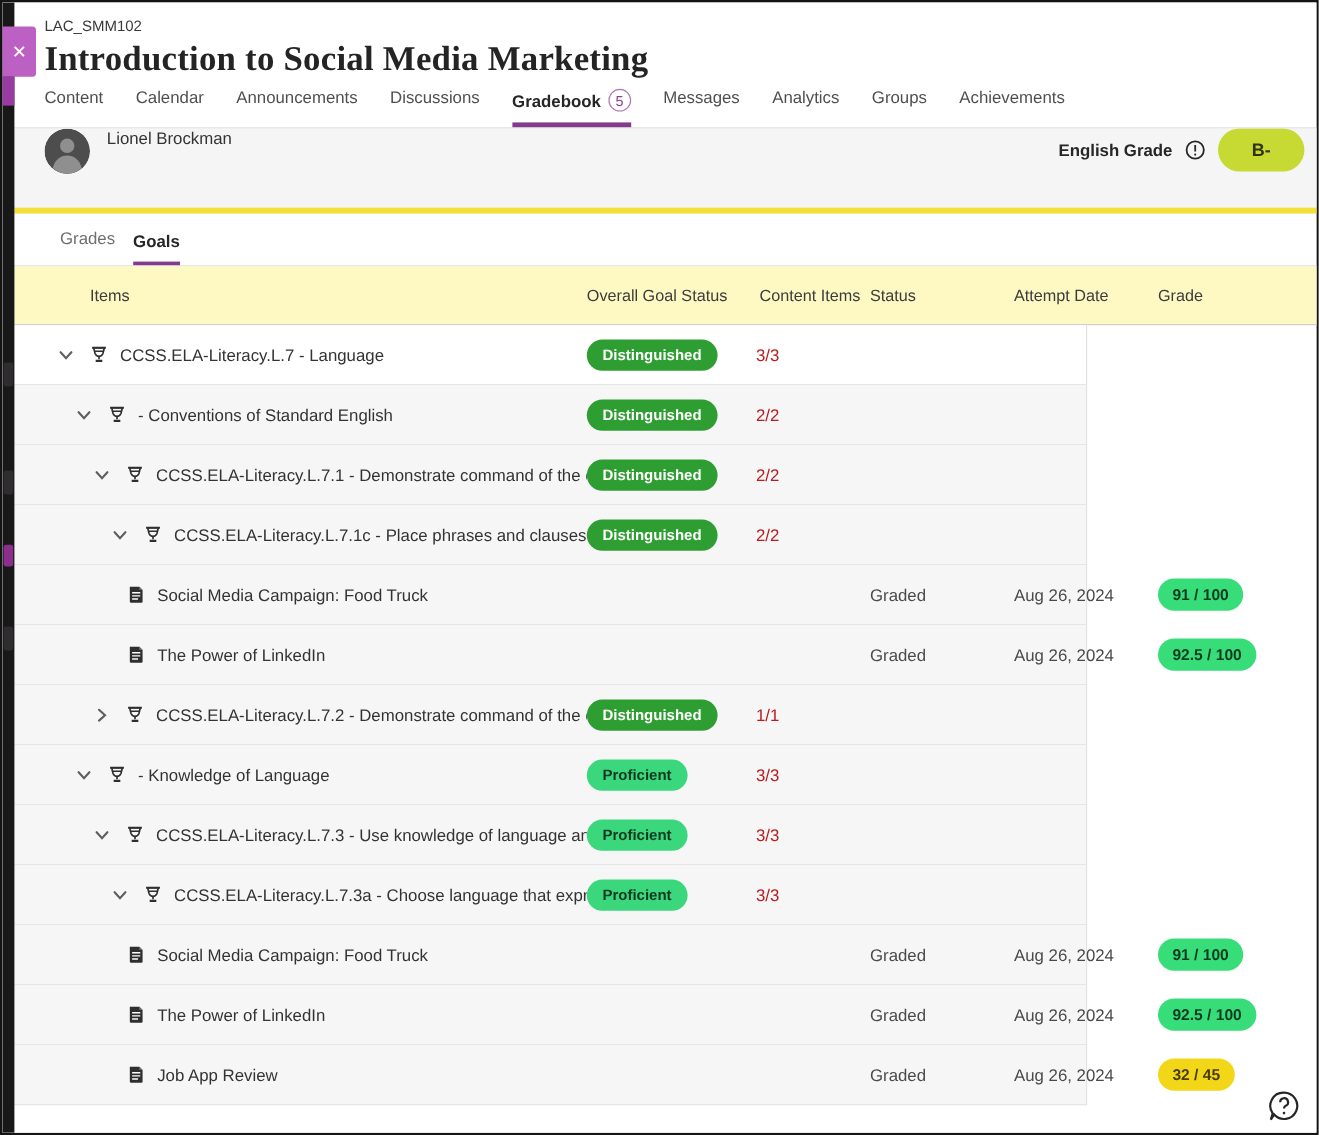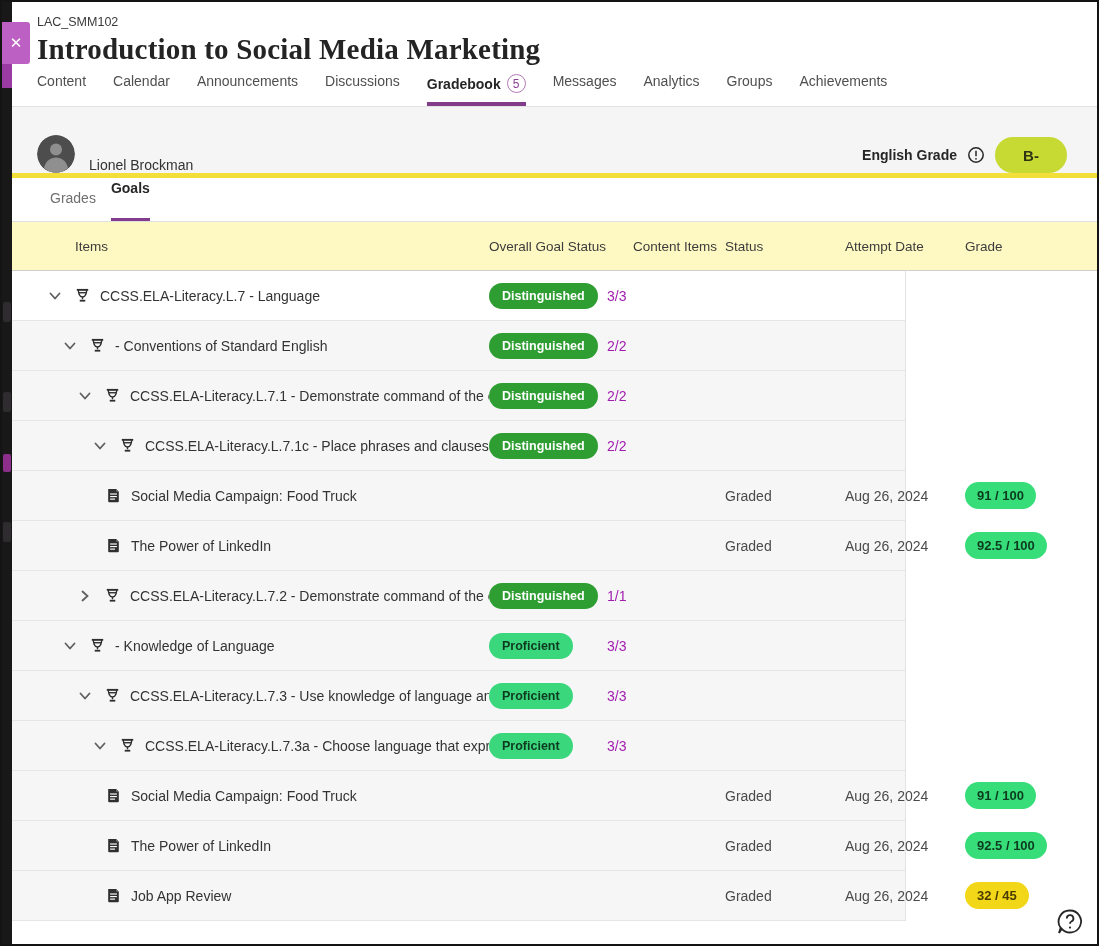--- a/index.html
+++ b/index.html
@@ -27,33 +27,33 @@
   .course-title { padding:4px 0 0 25px; font-family:"Liberation Serif","DejaVu Serif",serif;
                   font-size:29px; font-weight:700; color:#242424; letter-spacing:.2px; }
   .nav { position:absolute; left:0; bottom:0; display:flex; align-items:flex-end; gap:27px; padding-left:25px; }
   .nav-tab { font-size:14px; color:#4f4f4f; padding-bottom:13px; cursor:pointer; display:flex; align-items:center; gap:6px;
              border-bottom:4px solid transparent; white-space:nowrap; }
   .nav-tab.active { color:#262626; font-weight:700; border-bottom-color:#833c8c; padding-bottom:9px; }
   .nav-badge { width:19px; height:19px; border:1.5px solid #b07ab3; border-radius:50%; color:#8a4191;
                font-size:12px; font-weight:400; display:flex; align-items:center; justify-content:center; }
 
   
-  .band { height:66px; background:#f5f5f6; display:flex; align-items:flex-end; padding:0 32px 0 25px; }
+  .band { height:66px; background:#f5f5f6; display:flex; align-items:flex-start; padding:0 12px 0 25px; }
   .avatar { width:38px; height:38px; border-radius:50%; overflow:hidden; flex:0 0 auto; }
   .student-name { margin-left:14px; font-size:14px; color:#333; }
   .band-right { margin-left:auto; display:flex; align-items:center; gap:10px; }
   .current-grade-label { font-size:14px; font-weight:700; color:#262626; }
   .grade-pill { min-width:72px; height:36px; background:#c6da33; border-radius:18px; display:flex;
                 align-items:center; justify-content:center; font-size:15px; font-weight:700; color:#2f3413; }
   .yellow-bar { height:5px; background:#f2df3a; }
 
   
   .subtabs { height:44px; border-bottom:1px solid #e0e0e0; display:flex; gap:15px; align-items:flex-end; padding-left:38px; }
   .subtab { font-size:14px; color:#6f6f6f; padding-bottom:12px; cursor:pointer; border-bottom:3px solid transparent; }
-  .subtab.active { color:#262626; font-weight:700; border-bottom-color:#833c8c; padding-bottom:22px; }
+  .subtab.active { color:#262626; font-weight:700; border-bottom-color:#833c8c; padding-bottom:9px; }
 
   
   .goals-table { position:relative; }
   .trow { display:grid; grid-template-columns:452px 118px 118px 120px 120px 1fr;
           padding-left:25px; align-items:center; }
   .thead { height:49px; background:#fef9c3; border-bottom:1px solid #cfcfcf; font-size:13.5px; color:#3c3c3c; }
   .th { white-space:nowrap; overflow:visible; }
   .th-items { padding-left:38px; }
   .th-content-items { padding-left:26px; }
   .rows-wrap { border-right:1px solid #e3e3e4; width:894px; }
@@ -62,21 +62,21 @@
   .cell-items { display:flex; align-items:center; overflow:hidden; height:100%; }
   .chev { width:16px; height:16px; flex:0 0 auto; display:flex; align-items:center; justify-content:center; cursor:pointer; }
   .chev svg { display:block; }
   .goal-icon, .doc-icon { width:17px; height:17px; margin-left:11px; flex:0 0 auto; }
   .doc-icon { margin-left:0; }
   .row-name { margin-left:9px; white-space:nowrap; color:#333; }
   .status-pill { display:inline-flex; align-items:center; justify-content:center; border-radius:14px;
                  font-size:12.5px; font-weight:700; padding:6px 13px; white-space:nowrap; }
   .status-pill.distinguished { background:#2f9e32; color:#ffffff; }
   .status-pill.proficient { background:#3bd77d; color:#0e3a20; }
-  .count { color:#a21caf; }
+  .count { color:#b91c1c;margin-left:23px; }
   .status-text, .date-text { color:#4a4a4a; }
   .score-pill { display:inline-flex; align-items:center; justify-content:center; border-radius:15px;
                 font-size:13px; font-weight:700; padding:6px 12px; white-space:nowrap; }
   .score-pill.green { background:#36dd78; color:#0d3b20; }
   .score-pill.yellow { background:#f2d718; color:#4a3b00; }
 
   .help-btn { position:absolute; right:12px; bottom:7px; width:30px; height:30px; cursor:pointer; z-index:7; }
 </style>
 </head>
 <body>

